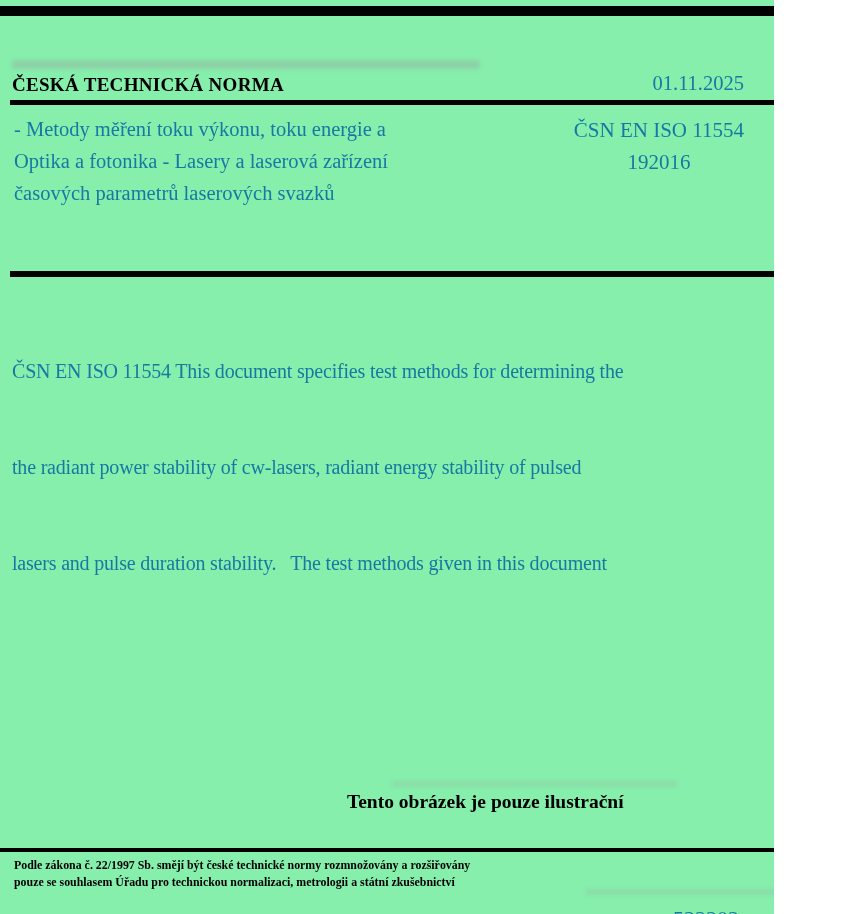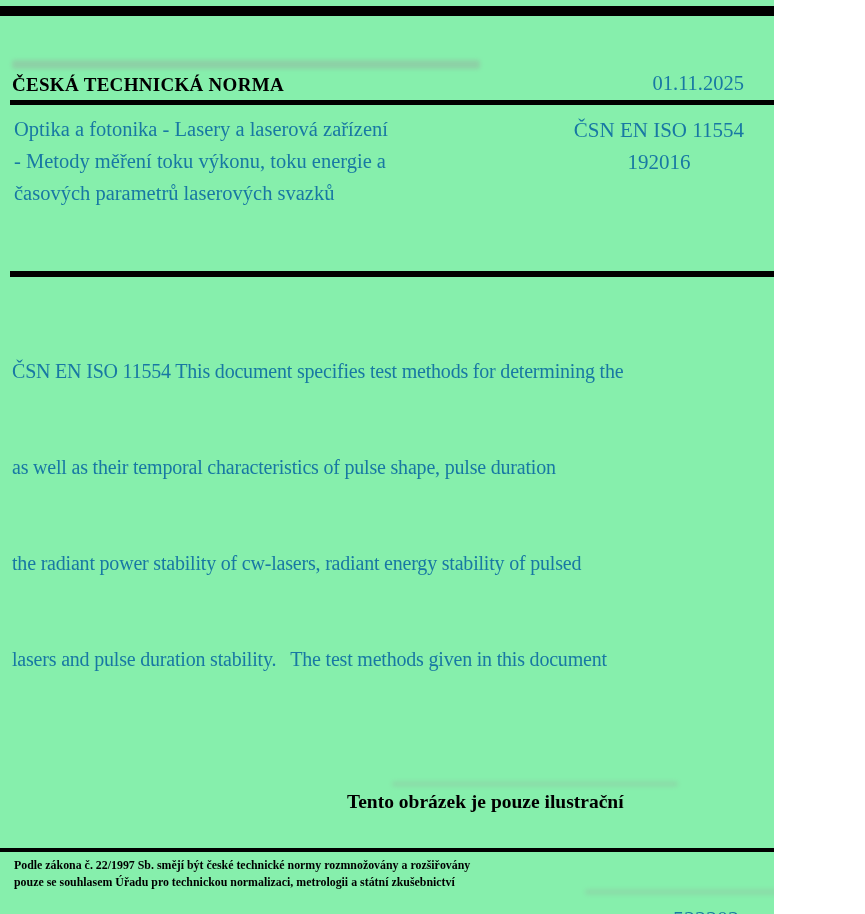--- a/index.html
+++ b/index.html
@@ -84,35 +84,34 @@
 
   <div class="abs top-bar"></div>
 
   <div class="abs ghost ghost-header"></div>
 
   <div class="abs header-title">ČESKÁ TECHNICKÁ NORMA</div>
   <div class="abs header-date">01.11.2025</div>
   <div class="abs header-rule"></div>
 
   <div class="abs title-block">
+    <div>- Metody měření toku výkonu, toku energie a</div>
     <div>Optika a fotonika - Lasery a laserová zařízení</div>
-    <div>- Metody měření toku výkonu, toku energie a</div>
     <div>časových parametrů laserových svazků</div>
   </div>
 
   <div class="abs std-block">
     <div>ČSN EN ISO 11554</div>
     <div>192016</div>
   </div>
 
   <div class="abs mid-rule"></div>
 
   <div class="abs abstract">
     <div>ČSN EN ISO 11554 This document specifies test methods for determining the</div>
-    <div>as well as their temporal characteristics of pulse shape, pulse duration</div>
     <div>the radiant power stability of cw-lasers, radiant energy stability of pulsed</div>
     <div>lasers and pulse duration stability.   The test methods given in this document</div>
     
   </div>
 
   <div class="abs ghost ghost-note"></div>
 
   <div class="abs note">Tento obrázek je pouze ilustrační</div>
 
   <div class="abs footer-rule"></div>

